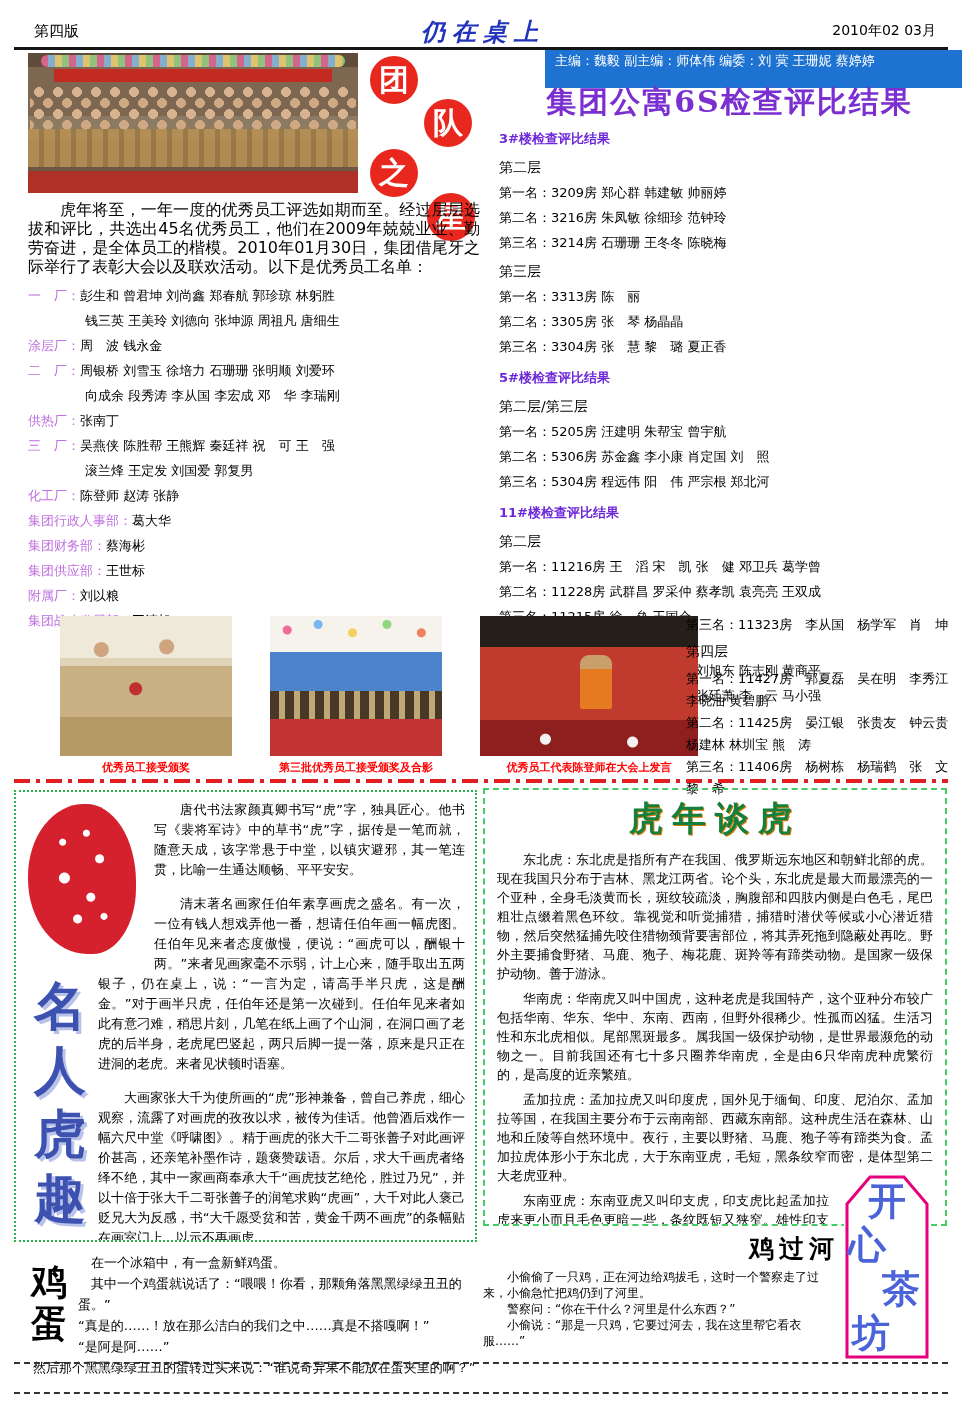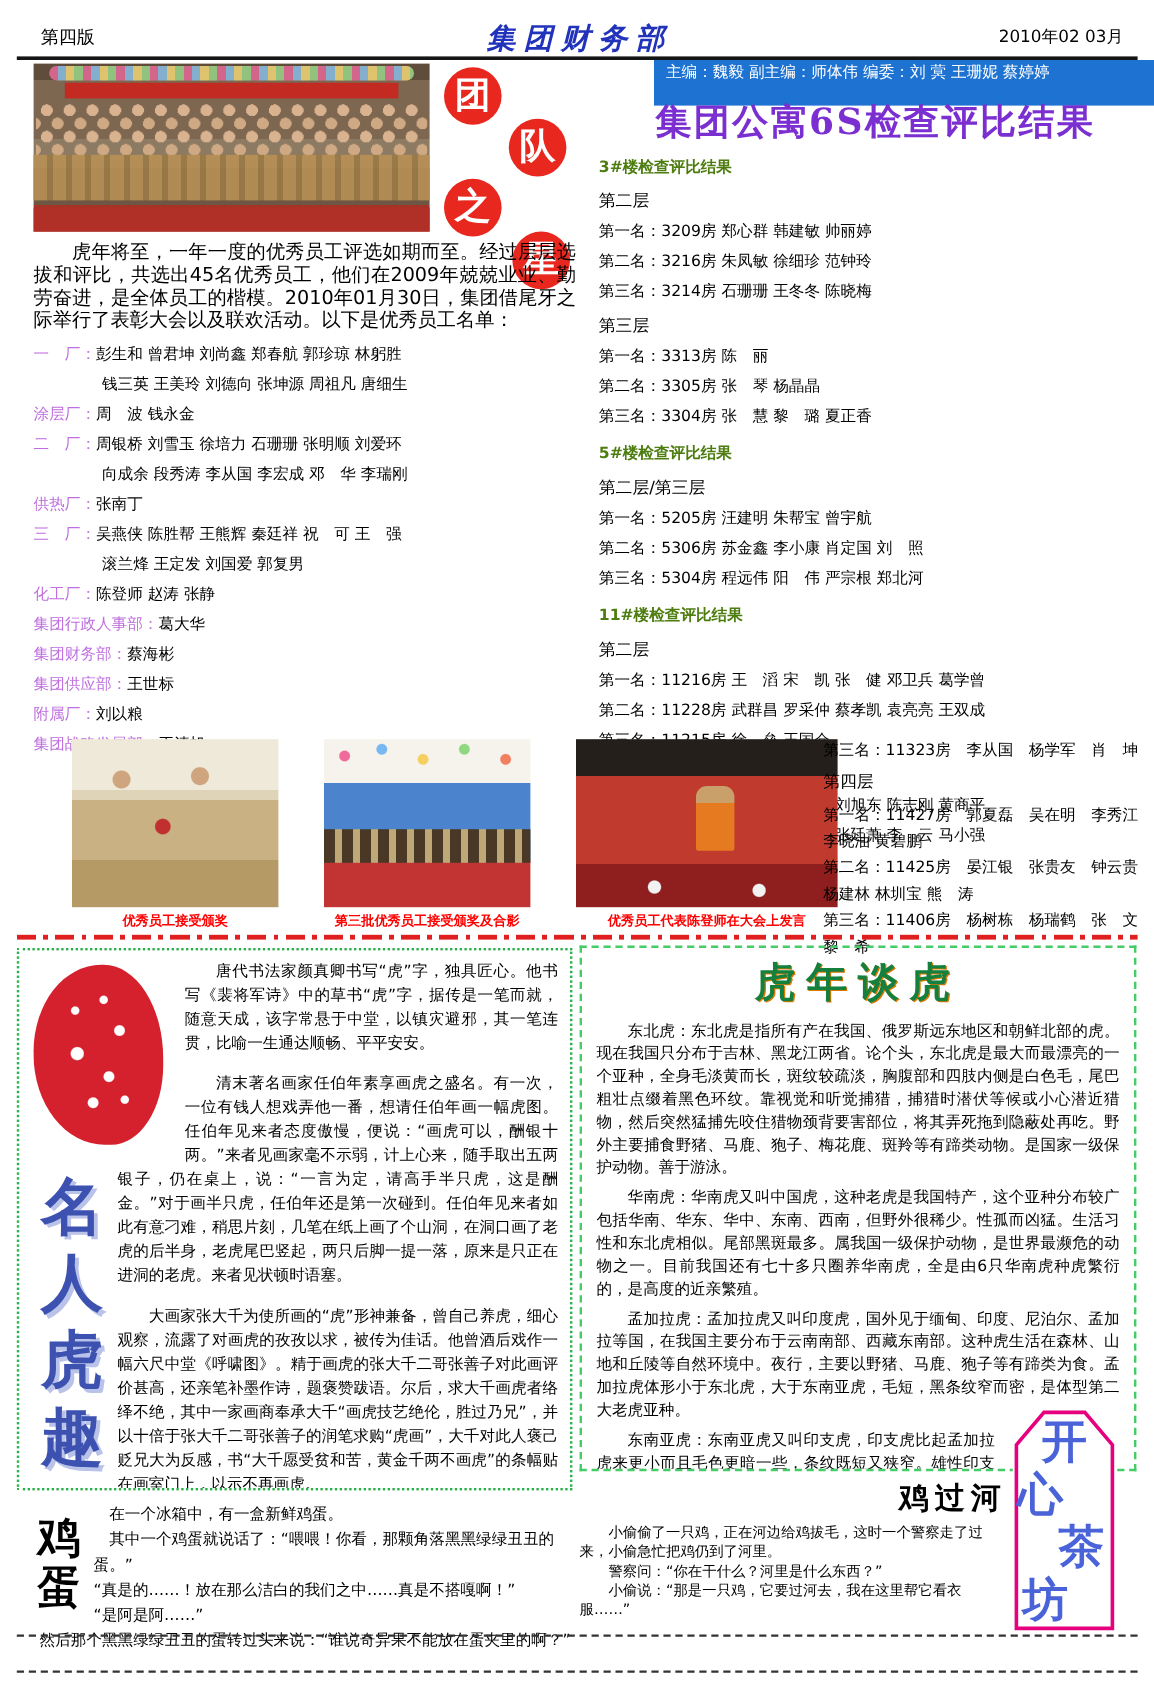--- a/index.html
+++ b/index.html
@@ -35,21 +35,21 @@
   .seal { position:absolute; width:48px; height:48px; border-radius:50%; background:#e8281e; color:#fff;
           font-size:30px; font-weight:bold; text-align:center; line-height:48px; font-family:"DejaVu Serif", serif; }
   .s1 { left:4px; top:4px; } .s2 { left:58px; top:47px; } .s3 { left:4px; top:97px; } .s4 { left:61px; top:141px; }
 
   
   .editors { position:absolute; left:545px; top:50px; width:417px; height:38px; background:#1e73d2; color:#fff;
              font-size:13px; line-height:22px; padding-left:10px; white-space:nowrap; }
   .res-title { position:absolute; left:497px; top:82px; width:465px; text-align:center; font-size:30px;
                font-weight:bold; color:#7b2fd0; letter-spacing:2px; font-family:"DejaVu Serif", serif; }
   .results { position:absolute; left:499px; top:130px; width:462px; }
-  .res-heading { color:#4d7c0f; font-weight:bold; font-size:13px; margin:13px 0 9px; }
+  .res-heading { color:#6d28d9; font-weight:bold; font-size:13px; margin:13px 0 9px; }
   .res-heading.first { margin-top:0; }
   .res-floor { font-size:14px; margin:11px 0 7px; }
   .res-row { font-size:13px; margin:7px 0; white-space:nowrap; }
 
   .results-cont { position:absolute; left:686px; top:612px; width:276px; }
   .rc-row { font-size:13px; margin:4px 0; }
   .rc-floor { font-size:14px; margin:9px 0; }
 
   
   .left-intro { position:absolute; left:28px; top:200px; width:452px; font-size:16px; line-height:19px;
@@ -147,21 +147,21 @@
   .dash-line { position:absolute; left:14px; right:14px; border-top:2px dashed #333; }
   .d1 { top:1362px; } .d2 { top:1392px; }
 </style>
 </head>
 <body>
 
 <div id="page">
 
   <div class="hdr">
     <span class="edition">第四版</span>
-    <span class="masthead">集团财务部</span>
+    <span class="masthead">仍在桌上</span>
     <span class="date">2010年02 03月</span>
   </div>
   <div class="hdr-rule"></div>
 
   <div class="photo-top">
     <div class="gp-balloons"></div>
     <div class="gp-banner"></div>
     <div class="gp-heads"></div>
     <div class="gp-body"></div>
     <div class="gp-carpet"></div>

